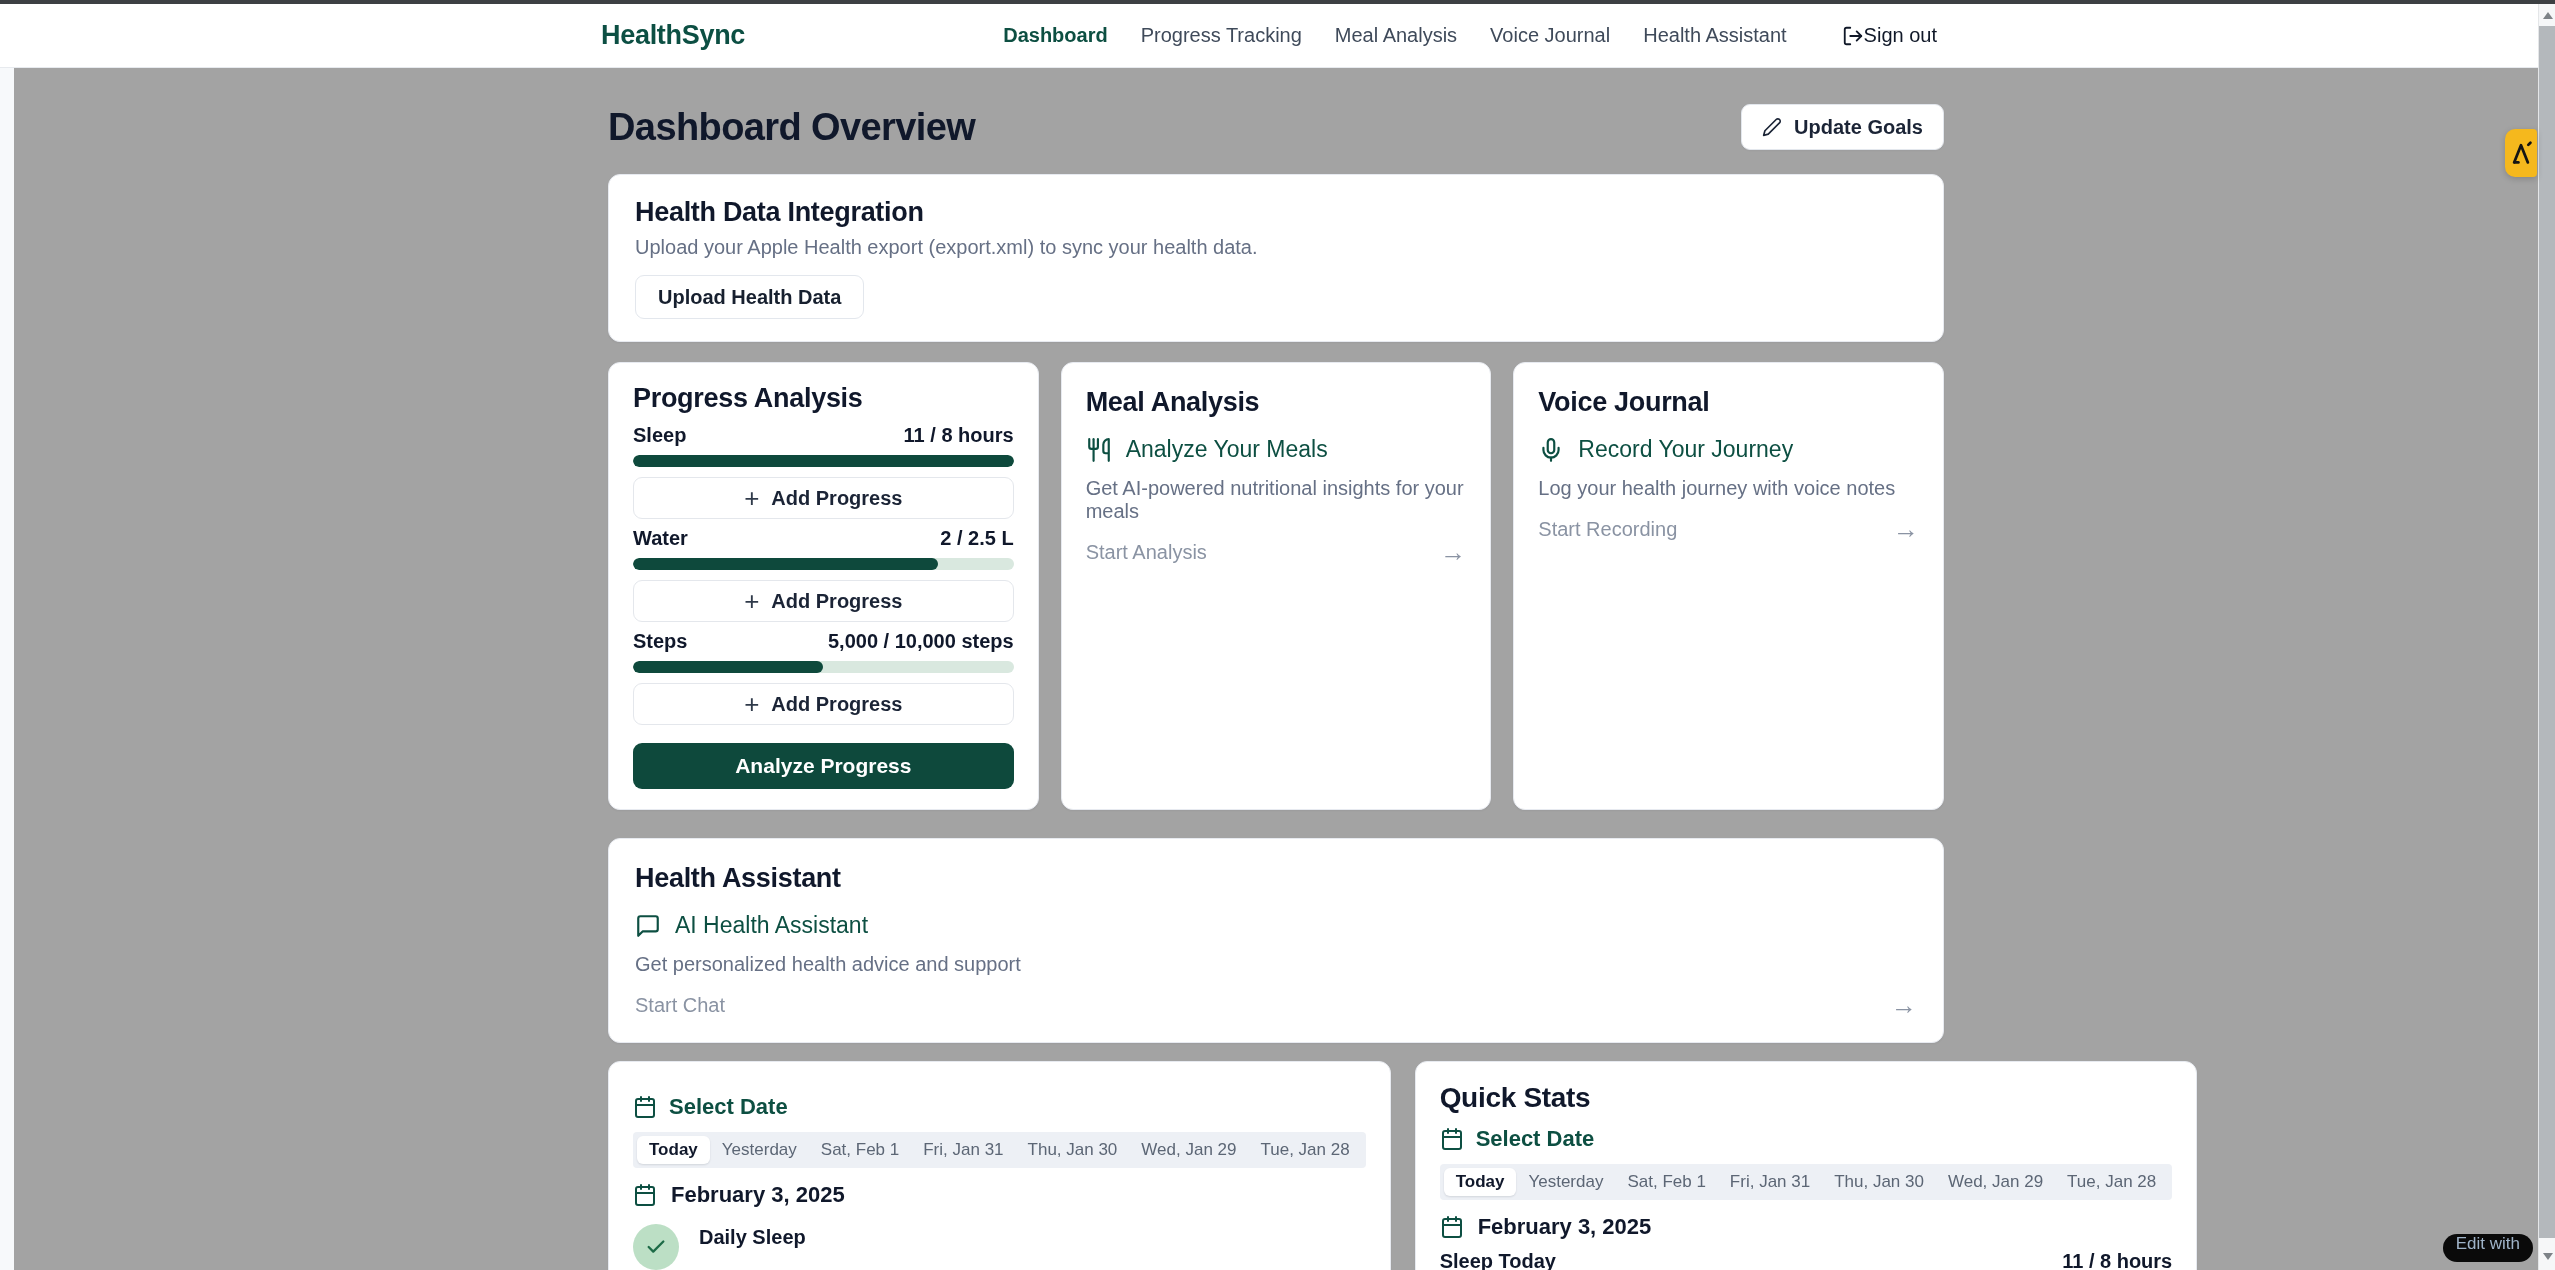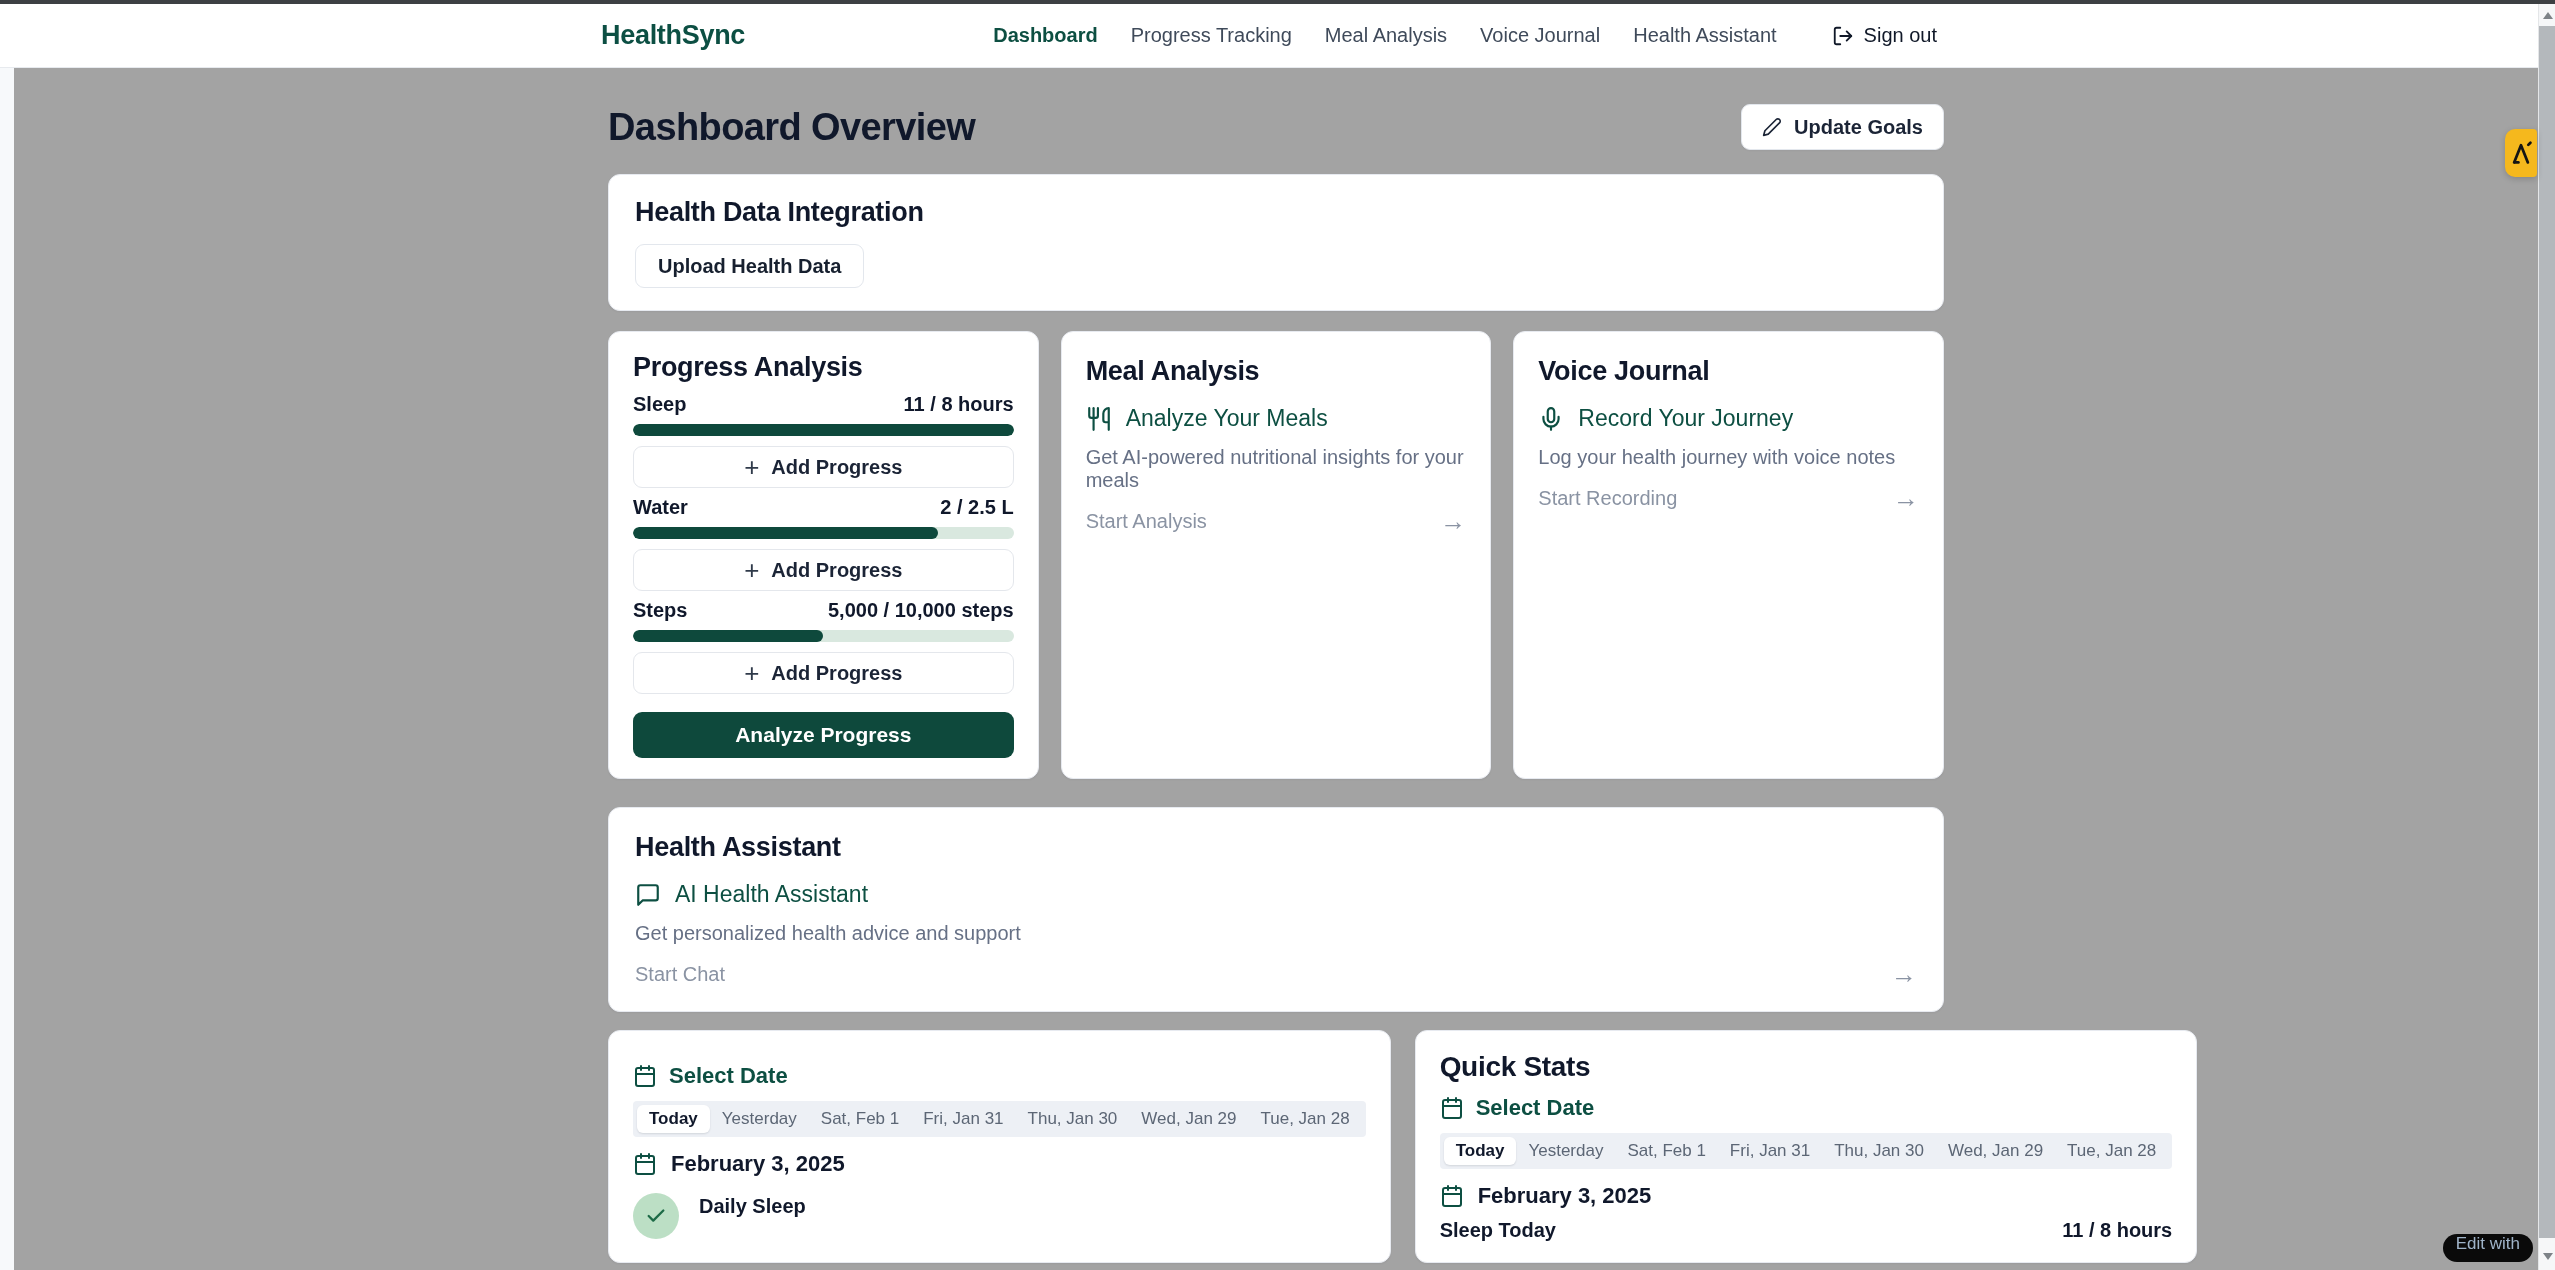--- a/index.html
+++ b/index.html
@@ -17,21 +17,21 @@
   .tri-up { width:0; height:0; border-left:5px solid transparent; border-right:5px solid transparent; border-bottom:7px solid #7d8287; }
   .tri-down { width:0; height:0; border-left:5px solid transparent; border-right:5px solid transparent; border-top:7px solid #7d8287; }
   .sb-thumb { position:absolute; left:0; top:22px; width:17px; height:1212px; background:#b4b8bc; }
   
   .header { position:absolute; top:4px; left:0; right:17px; height:64px; background:#ffffff; border-bottom:1px solid #e7eaee; z-index:10; }
   .header-inner { width:1336px; height:100%; margin:0 auto; display:flex; align-items:center; justify-content:space-between; }
   .logo { font-size:27px; font-weight:bold; color:#0c4f43; letter-spacing:-0.3px; cursor:pointer; }
   .nav { display:flex; gap:33px; }
   .nav-link { font-size:20px; color:#3f4a5a; cursor:pointer; }
   .nav-link.active { color:#0d4f42; font-weight:bold; }
-  .signout { display:flex; align-items:center; gap:10px; margin-left:22px; color:#101828; font-size:20px; cursor:pointer; }
+  .signout { display:flex; align-items:center; margin-left:22px; color:#101828; font-size:20px; cursor:pointer; }
   .signout svg { stroke:#101828; }
   
   .main { position:absolute; top:68px; left:0; right:17px; bottom:0; overflow:hidden; background:#a3a3a3;margin-left:14px; }
   .container { width:1336px; margin:0 auto; padding-top:36px; }
   .page-head { display:flex; align-items:center; justify-content:space-between; margin-bottom:24px; }
   .h1 { font-size:38px; font-weight:bold; letter-spacing:-0.6px; color:#10182b; }
   .btn-outline {
     display:inline-flex; align-items:center; gap:12px; background:#fff;
     border:1px solid #e3e7ed; border-radius:9px; height:46px; padding:0 20px;
     font-size:20px; font-weight:bold; color:#1b2436; cursor:pointer;
@@ -145,20 +145,21 @@
       <button class="btn-outline">
         <svg class="icon" width="20" height="20" viewBox="0 0 24 24" fill="none" stroke="#1b2436" stroke-width="2" stroke-linecap="round" stroke-linejoin="round">
             <path d="M17 3a2.828 2.828 0 1 1 4 4L7.5 20.5 2 22l1.5-5.5L17 3z"></path>
           </svg>
         <span>Update Goals</span>
       </button>
     </div>
 
     <section class="card hdi">
       <div class="card-title">Health Data Integration</div>
+      <div class="hdi-desc">Upload your Apple Health export (export.xml) to sync your health data.</div>
       <button class="upload-btn">Upload Health Data</button>
     </section>
 
     <div class="grid3">
       <section class="card pa">
         <div class="card-title">Progress Analysis</div>
 
         <div class="metric">
           <div class="metric-head">
             <span>Sleep</span>

